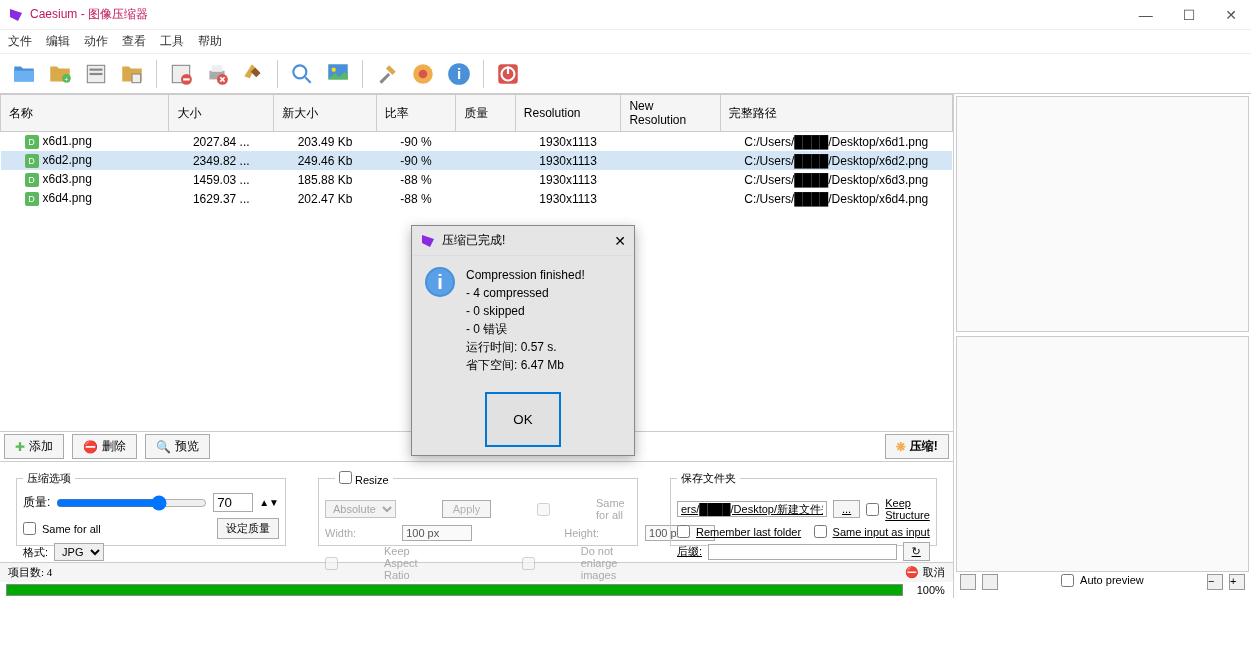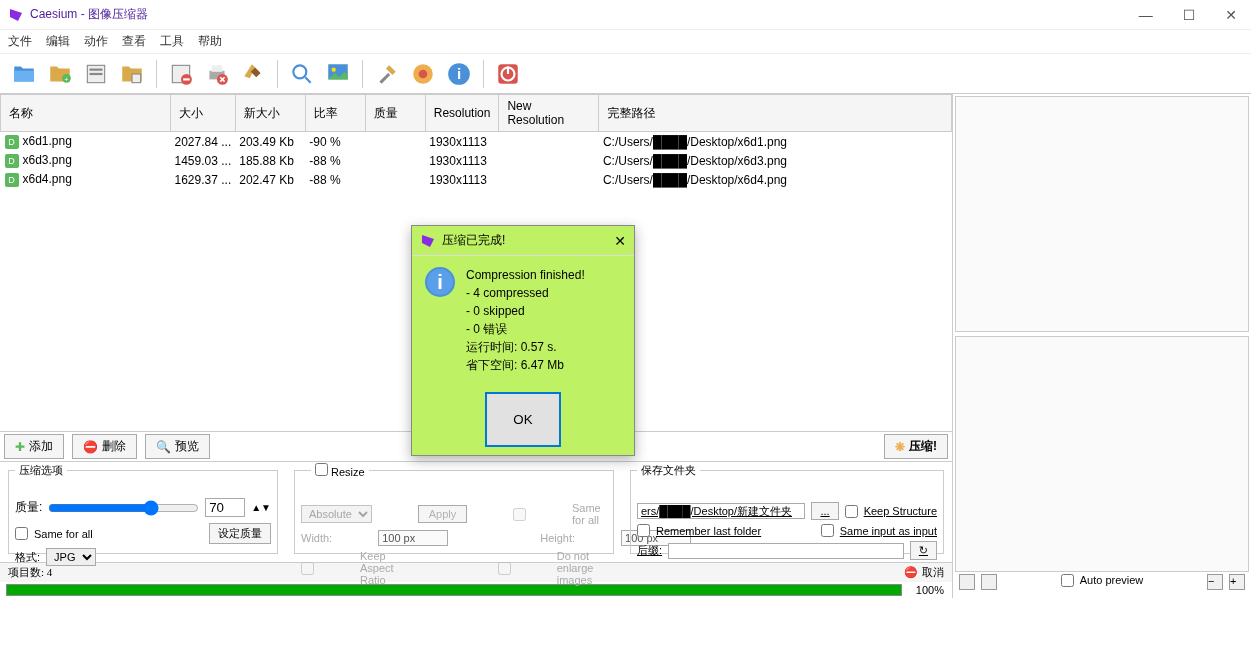--- a/index.html
+++ b/index.html
@@ -1,60 +1,60 @@
 <!DOCTYPE html>
 <html><head>
 <meta charset="utf-8">
 <style>
 * { box-sizing: border-box; margin: 0; padding: 0; }
 body { font-family: "Microsoft YaHei", "Segoe UI", sans-serif; font-size: 12px; background: #fff; width: 1251px; height: 651px; overflow: hidden; position: relative; }
 .titlebar { height: 30px; display: flex; align-items: center; padding: 0 8px; background: #fff; border-bottom: 1px solid #eee; }
 .titlebar .app-icon { width: 16px; height: 16px; margin-right: 6px; }
-.titlebar .title { flex: 1; color: #4c1d95; }
+.titlebar .title { flex: 1; color: #be185d; }
 .titlebar .win-btns { display: flex; gap: 18px; color: #555; }
 .titlebar .win-btns span { cursor: pointer; font-size: 14px; padding: 0 6px; }
 .menubar { height: 24px; display: flex; align-items: center; padding: 0 8px; gap: 14px; border-bottom: 1px solid #eee; }
 .menubar span { color: #333; cursor: pointer; }
 .toolbar { height: 40px; display: flex; align-items: center; padding: 4px 8px; gap: 4px; border-bottom: 1px solid #ccc; }
 .toolbar .tb-btn { width: 32px; height: 32px; display: flex; align-items: center; justify-content: center; border-radius: 3px; cursor: pointer; }
 .toolbar .sep { width: 1px; height: 28px; background: #ccc; margin: 0 4px; }
 .main-area { display: flex; height: 504px; }
 .left-panel { flex: 1; display: flex; flex-direction: column; border-right: 1px solid #ccc; }
 .file-table { flex: 1; overflow: auto; border-bottom: 1px solid #ccc; }
 .file-table table { width: 100%; border-collapse: collapse; }
 .file-table th { text-align: left; padding: 4px 8px; border: 1px solid #ccc; background: #f5f5f5; font-weight: normal; font-size: 12px; }
-.file-table td { padding: 2px 4px; white-space: nowrap; font-size: 12px; }
+.file-table td { padding: 2px 24px; white-space: nowrap; font-size: 12px; }
 .file-table tr.sel td { background: #d4e6f5; }
 .file-table .ficon { display: inline-block; width: 14px; height: 14px; background: #5cb85c; color: #fff; font-size: 9px; text-align: center; line-height: 14px; margin-right: 4px; border-radius: 2px; }
 .action-bar { height: 30px; display: flex; align-items: center; padding: 4px; gap: 8px; border-bottom: 1px solid #ccc; }
 .action-bar button { padding: 3px 10px; font-size: 12px; background: #f5f5f5; border: 1px solid #aaa; cursor: pointer; display: flex; align-items: center; gap: 4px; }
 .action-bar .spacer { flex: 1; }
 .bottom-panels { display: flex; height: 100px; }
-.panel-box { border: 1px solid #ccc; margin: 8px; padding: 17px 6px; position: relative; }
+.panel-box { border: 1px solid #ccc; margin: 16px; padding: 4px 6px; position: relative; }
 .panel-box .legend { position: absolute; top: -8px; left: 6px; background: #fff; padding: 0 4px; font-size: 11px; }
 .compress-opts { width: 270px; }
 .resize-panel { width: 320px; }
 .save-panel { flex: 1; text-decoration: underline; }
 .slider-row { display: flex; align-items: center; gap: 6px; margin: 10px 0 6px; }
 .slider-row input[type=range] { flex: 1; }
 .slider-row input[type=text] { width: 40px; border: 1px solid #aaa; padding: 1px 3px; }
 .row { display: flex; align-items: center; gap: 6px; margin: 4px 0; font-size: 11px; }
 .row button { padding: 2px 8px; font-size: 11px; background: #f5f5f5; border: 1px solid #aaa; }
 .row select { border: 1px solid #aaa; padding: 1px 3px; font-size: 11px; }
 .row input[type=text] { border: 1px solid #aaa; padding: 1px 3px; font-size: 11px; }
 .disabled { color: #aaa; gap: 46px; }
 .right-panel { width: 298px; display: flex; flex-direction: column; }
 .preview-box { flex: 1; border: 1px solid #ccc; margin: 2px; background: #fafafa; }
 .preview-bottom { height: 24px; display: flex; align-items: flex-start; padding: 0 6px; gap: 6px; font-size: 11px; }
 .status-bar { height: 20px; display: flex; align-items: center; padding: 0 8px; background: #f5f5f5; border-top: 1px solid #ccc; font-size: 11px; font-family: Liberation Serif, serif; }
 .status-bar .right { margin-left: auto; display: flex; align-items: center; gap: 4px; }
 .progress-bar { height: 12px; background: linear-gradient(to right, #0a0 0%, #0a0 100%); border: 1px solid #888; margin: 2px 6px; }
 .progress-row { display: flex; align-items: center; }
 .progress-row .bar { flex: 1; }
-.modal { position: absolute; top: 225px; left: 411px; width: 224px; background: #bef264; border: 1px solid #888; box-shadow: 0 4px 12px rgba(0,0,0,0.3); z-index: 100; }
+.modal { position: absolute; top: 225px; left: 411px; width: 224px; background: #e5e5e5; border: 1px solid #888; box-shadow: 0 4px 12px rgba(0,0,0,0.3); z-index: 100; }
 .modal .m-title { display: flex; align-items: center; padding: 6px 8px; border-bottom: 1px solid #ddd; }
 .modal .m-title .m-icon { width: 16px; height: 16px; margin-right: 6px; }
 .modal .m-title .mt-text { flex: 1; }
 .modal .m-title .close { cursor: pointer; font-size: 14px; }
 .modal .m-body { display: flex; padding: 10px 12px; gap: 10px; }
 .modal .m-body .info-icon { width: 32px; height: 32px; }
 .modal .m-body .msg { font-size: 12px; line-height: 1.5; }
 .modal .m-foot { text-align: center; padding: 8px; }
 .modal .m-foot button { padding: 18px 26px; border: 2px solid #0078d7; background: #e1e1e1; cursor: pointer; }
 .sq-btn { width: 16px; height: 16px; border: 1px solid #999; background: #f0f0f0; display: inline-block; cursor: pointer; }
@@ -196,20 +196,30 @@
             <tr>
               <td><span class="ficon">D</span>x6d1.png</td>
               <td>2027.84 ...</td>
               <td>203.49 Kb</td>
               <td>-90 %</td>
               <td></td>
               <td>1930x1113</td>
               <td></td>
               <td>C:/Users/████/Desktop/x6d1.png</td>
             </tr>
+            <tr class="sel">
+              <td><span class="ficon">D</span>x6d2.png</td>
+              <td>2349.82 ...</td>
+              <td>249.46 Kb</td>
+              <td>-90 %</td>
+              <td></td>
+              <td>1930x1113</td>
+              <td></td>
+              <td>C:/Users/████/Desktop/x6d2.png</td>
+            </tr>
             <tr>
               <td><span class="ficon">D</span>x6d3.png</td>
               <td>1459.03 ...</td>
               <td>185.88 Kb</td>
               <td>-88 %</td>
               <td></td>
               <td>1930x1113</td>
               <td></td>
               <td>C:/Users/████/Desktop/x6d3.png</td>
             </tr>

